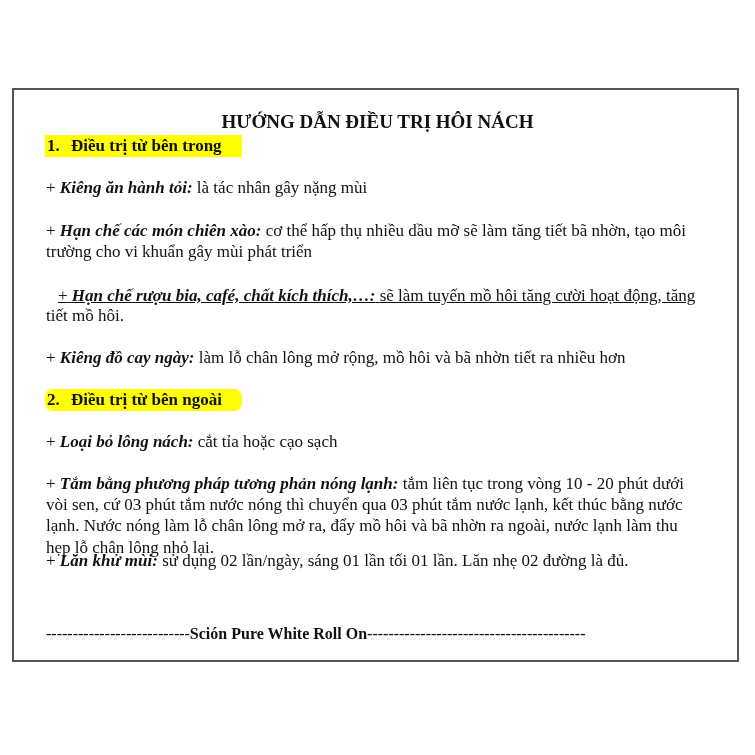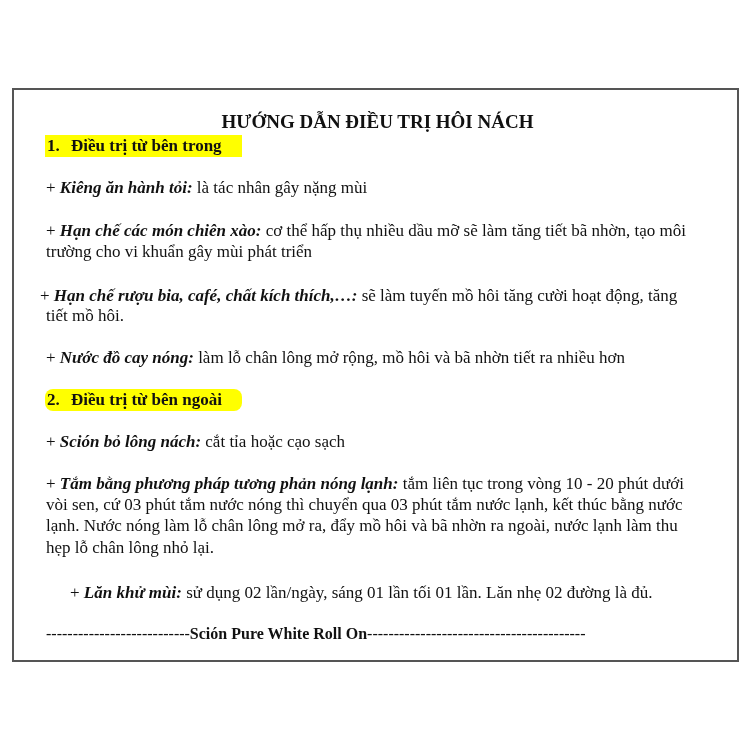--- a/index.html
+++ b/index.html
@@ -91,53 +91,53 @@
   <span>là tác nhân gây nặng mùi</span>
 </div>
 
 <div class="line" style="left:46px; top:221px;">
   <span>+</span>
   <span class="lead">Hạn chế các món chiên xào:</span>
   <span>cơ thể hấp thụ nhiều dầu mỡ sẽ làm tăng tiết bã nhờn, tạo môi</span>
 </div>
 <div class="line" style="left:46px; top:242px;">trường cho vi khuẩn gây mùi phát triển</div>
 
-<div class="line" style="left:40px; top:286px;">
+<div class="line" style="left:58px; top:286px;text-decoration:underline;">
   <span>+</span>
   <span class="lead">Hạn chế rượu bia, café, chất kích thích,…:</span>
   <span>sẽ làm tuyến mồ hôi tăng cười hoạt động, tăng</span>
 </div>
 <div class="line" style="left:46px; top:306px;">tiết mồ hôi.</div>
 
 <div class="line" style="left:46px; top:348px;">
   <span>+</span>
-  <span class="lead">Nước đồ cay nóng:</span>
+  <span class="lead">Kiêng đồ cay ngày:</span>
   <span>làm lỗ chân lông mở rộng, mồ hôi và bã nhờn tiết ra nhiều hơn</span>
 </div>
 
 <div class="section-heading" style="top:389px;border-radius:8px;">
   <span class="num">2.</span><span>Điều trị từ bên ngoài</span>
 </div>
 
 <div class="line" style="left:46px; top:432px;">
   <span>+</span>
-  <span class="lead">Sción bỏ lông nách:</span>
+  <span class="lead">Loại bỏ lông nách:</span>
   <span>cắt tỉa hoặc cạo sạch</span>
 </div>
 
 <div class="line" style="left:46px; top:474px;">
   <span>+</span>
   <span class="lead">Tắm bằng phương pháp tương phản nóng lạnh:</span>
   <span>tắm liên tục trong vòng 10 - 20 phút dưới</span>
 </div>
 <div class="line" style="left:46px; top:495px;">vòi sen, cứ 03 phút tắm nước nóng thì chuyển qua 03 phút tắm nước lạnh, kết thúc bằng nước</div>
 <div class="line" style="left:46px; top:516px;">lạnh. Nước nóng làm lỗ chân lông mở ra, đẩy mồ hôi và bã nhờn ra ngoài, nước lạnh làm thu</div>
 <div class="line" style="left:46px; top:538px;">hẹp lỗ chân lông nhỏ lại.</div>
 
-<div class="line" style="left:46px; top:583px;margin-left:24px;">
+<div class="line" style="left:46px; top:551px;">
   <span>+</span>
   <span class="lead">Lăn khử mùi:</span>
   <span>sử dụng 02 lần/ngày, sáng 01 lần tối 01 lần. Lăn nhẹ 02 đường là đủ.</span>
 </div>
 
 <div class="footer">
   <span class="dashes">---------------------------</span><span class="brand">Sción Pure White Roll On</span><span class="dashes">-----------------------------------------</span>
 </div>
 
 </body></html>

